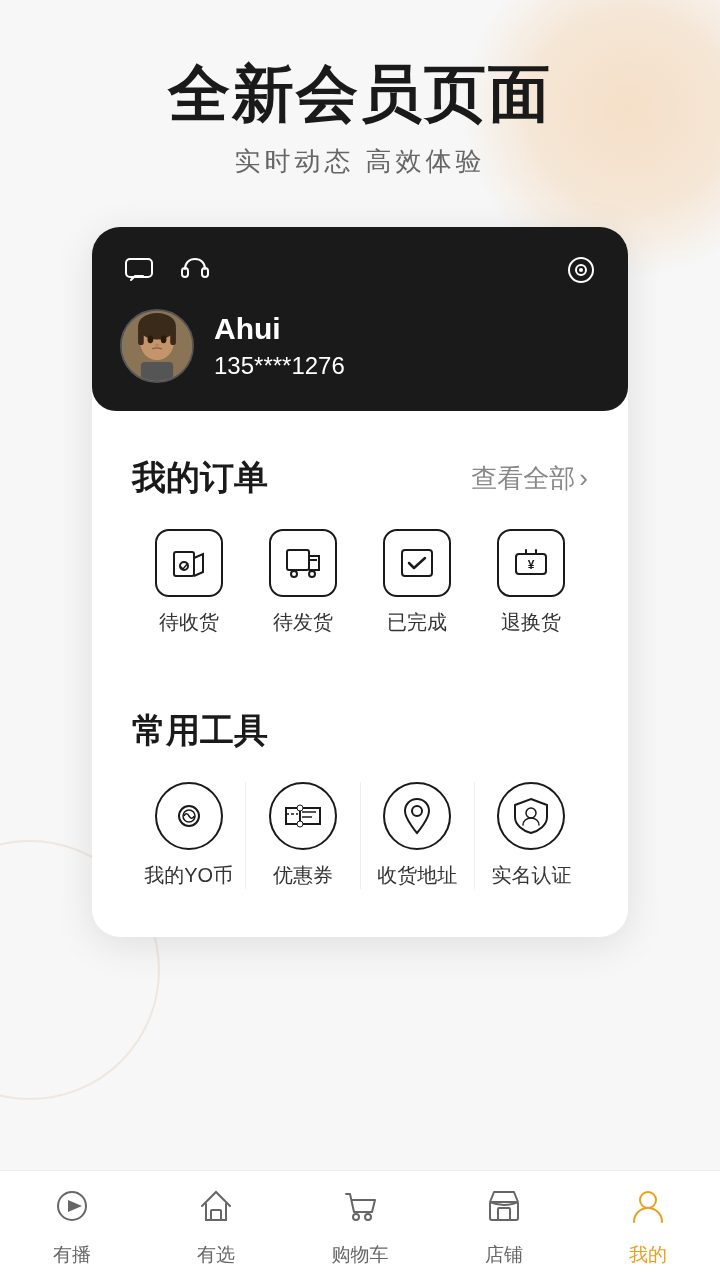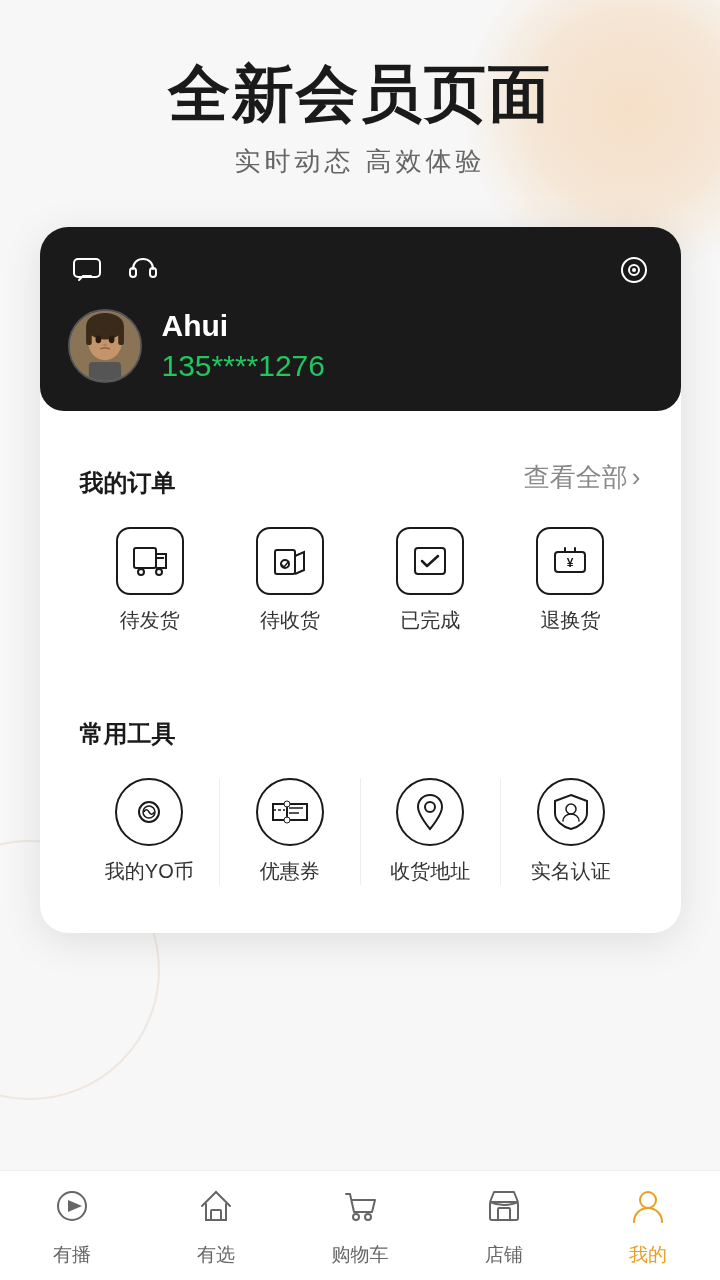--- a/index.html
+++ b/index.html
@@ -58,21 +58,21 @@
     .hero-subtitle {
       font-size: 26px;
       color: #666;
       text-align: center;
       margin-bottom: 48px;
       letter-spacing: 4px;
     }
 
     
     .phone-card {
-      width: 641px;
+      width: 536px;
       background: white;
       border-radius: 28px;
       overflow: hidden;
       box-shadow: 0 8px 40px rgba(0,0,0,0.10);
     }
 
     
     .profile-header {
       background: #1a1a1a;
       padding: 24px 28px 28px;
@@ -120,42 +120,41 @@
       display: flex;
       flex-direction: column;
       gap: 6px;
     }
     .user-name {
       font-size: 30px;
       font-weight: 700;
       color: white;
     }
     .user-phone {
-      font-size: 30px;
-      color: #22c55e;
+      font-size: 24px;
+      color: #ffffff;
     }
 
     
     .card {
       background: white;
       border-radius: 20px;
       margin: 16px 16px 0;
       padding: 28px 24px 32px;
     }
     .card-header {
       display: flex;
       justify-content: space-between;
       align-items: center;
       margin-bottom: 28px;
     }
     .card-title {
-      font-size: 24px;
+      font-size: 34px;
       font-weight: 700;
       color: #1a1a1a;
-      margin-top: 12px;
     }
     .card-action {
       font-size: 26px;
       color: #888;
       display: flex;
       align-items: center;
       gap: 4px;
     }
     .order-icons-row {
       display: flex;
@@ -333,40 +332,40 @@
           <span>查看全部</span>
           <span> ›</span>
         </span>
       </div>
       <div class="order-icons-row">
 
 
         <div class="order-item">
           <div class="order-icon">
             <svg width="38" height="34" viewBox="0 0 38 34" fill="none">
+              <rect x="4" y="6" width="20" height="24" rx="2" stroke="#1a1a1a" stroke-width="2"></rect>
+              <path d="M24 12 L33 8 L33 26 L24 30" stroke="#1a1a1a" stroke-width="2"></path>
+              <circle cx="14" cy="20" r="4" stroke="#1a1a1a" stroke-width="2"></circle>
+              <path d="M10 20 L13 23 L18 17" stroke="#1a1a1a" stroke-width="1.5"></path>
+            </svg>
+          </div>
+          <span class="order-label">待收货</span>
+        </div>
+
+        <div class="order-item">
+          <div class="order-icon">
+            <svg width="38" height="34" viewBox="0 0 38 34" fill="none">
               <rect x="3" y="4" width="22" height="20" rx="2" stroke="#1a1a1a" stroke-width="2"></rect>
               <path d="M25 10 L35 10 L35 24 L25 24" stroke="#1a1a1a" stroke-width="2"></path>
               <path d="M25 14 L33 14" stroke="#1a1a1a" stroke-width="2"></path>
               <circle cx="10" cy="28" r="3" stroke="#1a1a1a" stroke-width="2"></circle>
               <circle cx="28" cy="28" r="3" stroke="#1a1a1a" stroke-width="2"></circle>
             </svg>
           </div>
           <span class="order-label">待发货</span>
-        </div>
-
-        <div class="order-item">
-          <div class="order-icon">
-            <svg width="38" height="34" viewBox="0 0 38 34" fill="none">
-              <rect x="4" y="6" width="20" height="24" rx="2" stroke="#1a1a1a" stroke-width="2"></rect>
-              <path d="M24 12 L33 8 L33 26 L24 30" stroke="#1a1a1a" stroke-width="2"></path>
-              <circle cx="14" cy="20" r="4" stroke="#1a1a1a" stroke-width="2"></circle>
-              <path d="M10 20 L13 23 L18 17" stroke="#1a1a1a" stroke-width="1.5"></path>
-            </svg>
-          </div>
-          <span class="order-label">待收货</span>
         </div>
 
         <div class="order-item">
           <div class="order-icon">
             <svg width="36" height="34" viewBox="0 0 36 34" fill="none">
               <rect x="3" y="4" width="30" height="26" rx="3" stroke="#1a1a1a" stroke-width="2"></rect>
               <path d="M10 17 L15 22 L26 12" stroke="#1a1a1a" stroke-width="2.5" stroke-linecap="round" stroke-linejoin="round"></path>
             </svg>
           </div>
           <span class="order-label">已完成</span>

